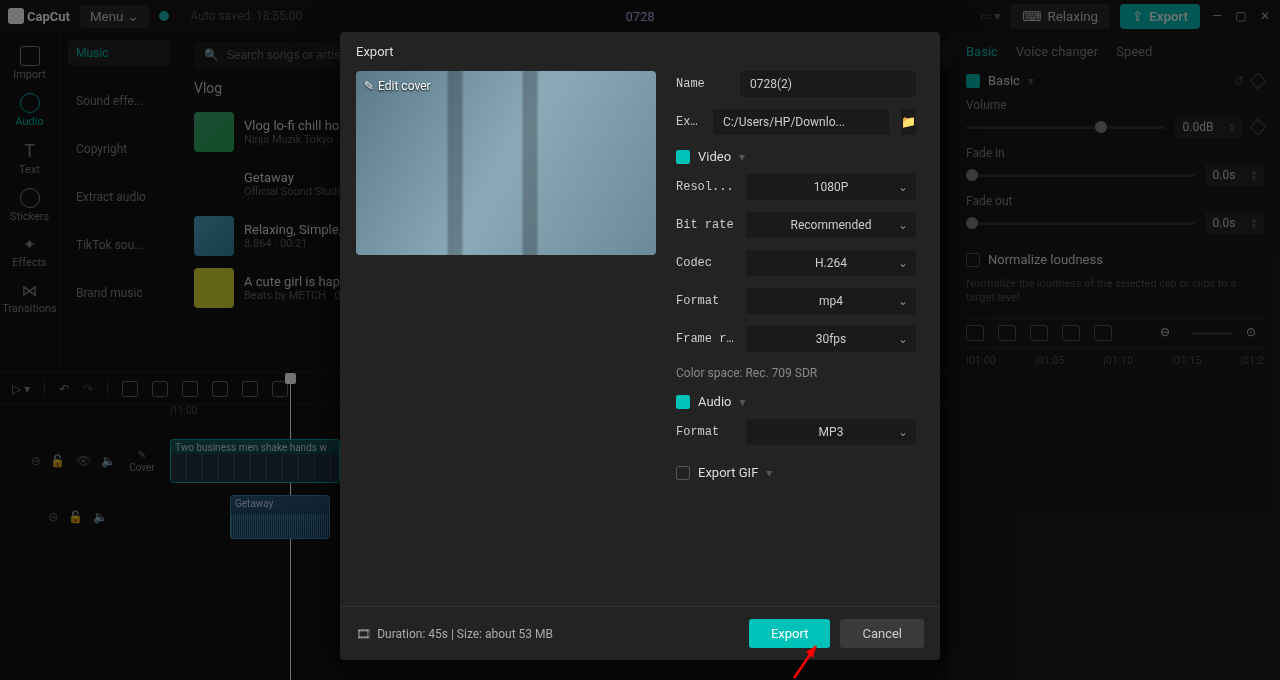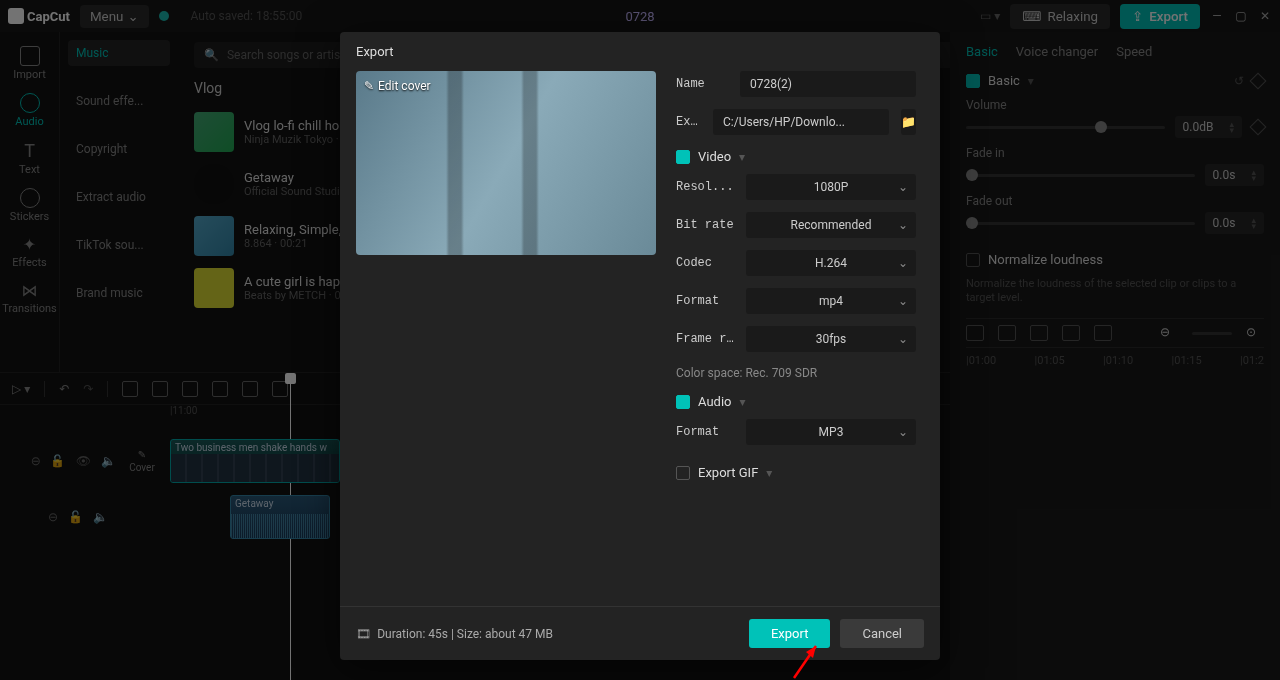--- a/index.html
+++ b/index.html
@@ -410,21 +410,21 @@
       <div class="fsection" style="margin-top:20px">
           <span class="chk"></span>
           <span class="fsection-label">Export GIF</span>
           <span style="color:#555">▾</span>
         </div>
     </div>
   </div>
   <div class="modal-footer">
     <div class="duration">
         <span>🎞</span>
-        <span>Duration: 45s | Size: about 47 MB</span>
+        <span>Duration: 45s | Size: about 53 MB</span>
       </div>
     <div class="footer-spacer"></div>
     <button class="btn-export">Export</button>
     <button class="btn-cancel">Cancel</button>
   </div>
 </div>
 
 <svg class="arrow-annot" width="40" height="40">
   <line x1="8" y1="38" x2="30" y2="6" stroke="#ff0000" stroke-width="2.5"></line>
   <polygon points="30,6 20,12 27,18" fill="#ff0000"></polygon>

